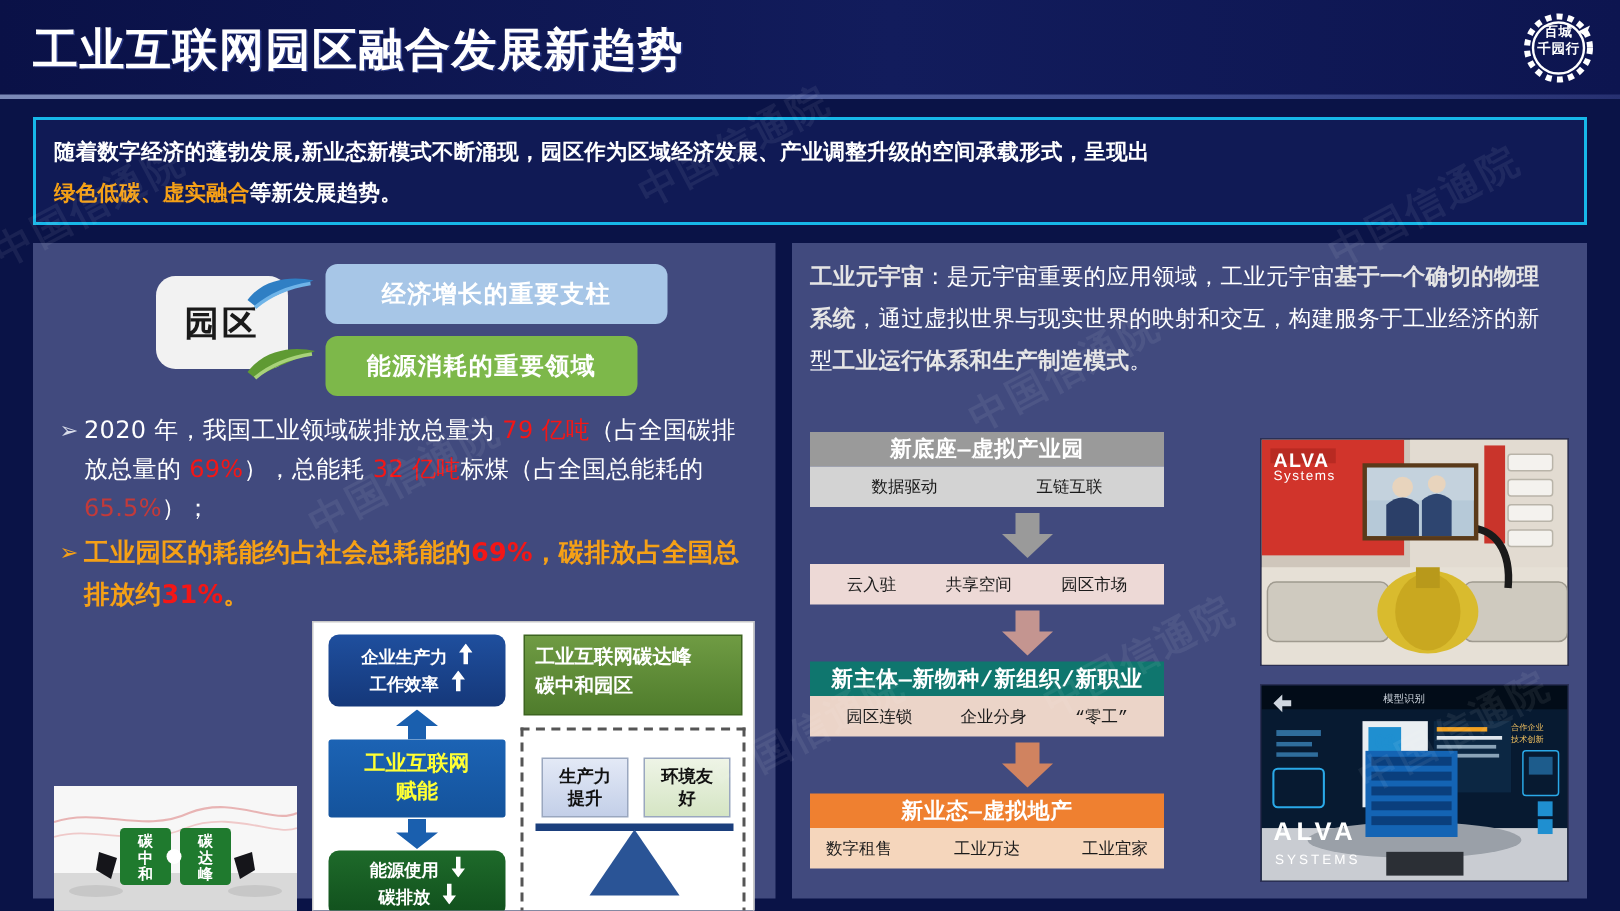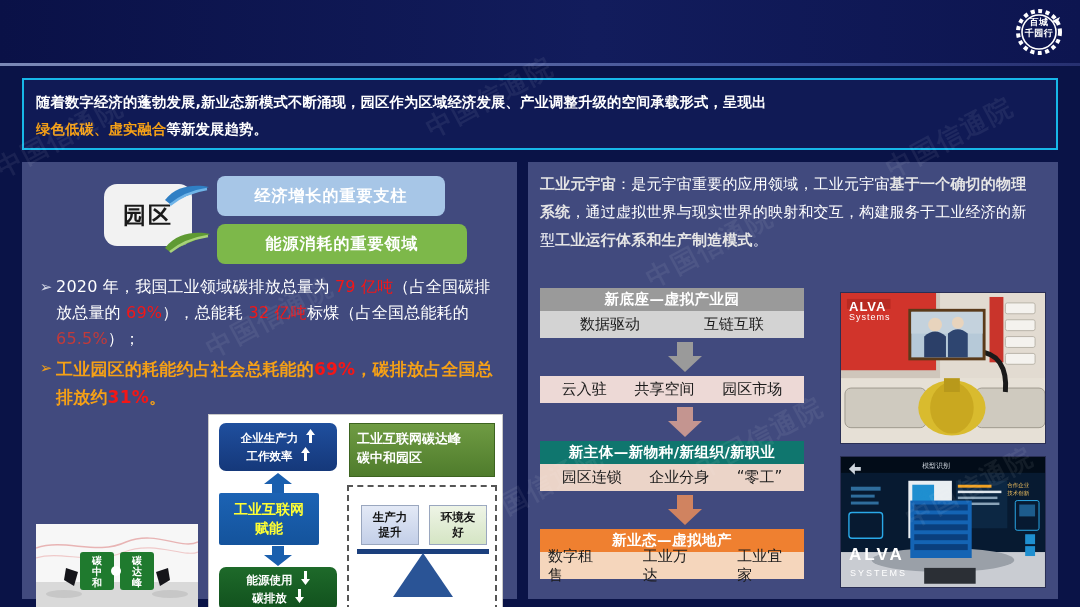--- a/index.html
+++ b/index.html
@@ -38,21 +38,21 @@
   #panel-left  { left:22px;  top:162px; width:495px; height:437px; }
   #panel-right { left:528px; top:162px; width:530px; height:437px; }
 
   
   #yq-box { position:absolute; left:82px; top:22px; width:88px; height:62px; background:#f2f2f2;
             border-radius:13px; display:flex; align-items:center; justify-content:center; }
   #yq-box span { font-size:23px; font-weight:700; color:#1a1a1a; letter-spacing:2px; }
   .tag { position:absolute; left:195px; height:40px; border-radius:8px; display:flex;
          align-items:center; justify-content:center; }
   #tag-blue  { top:14px; width:228px; background:#a7c6e7; }
-  #tag-green { top:62px; width:250px; background:#7db84a; }
+  #tag-green { top:62px; width:208px; background:#7db84a; }
   .tag span { font-size:16px; font-weight:700; color:#ffffff; letter-spacing:1px; }
   .leafb { position:absolute; left:140px; width:50px; height:26px; }
 
   
   #bullets { position:absolute; left:14px; top:112px; width:470px; }
   .bl { display:flex; margin-bottom:3px; }
   .chev { font-size:15px; line-height:26px; width:20px; flex:0 0 20px; text-align:center; }
   .chev.w { color:#d8dcea; }
   .chev.o { color:#f5a016; }
   .bltxt { font-size:16px; line-height:26px; color:#ffffff; letter-spacing:.2px; }
@@ -65,21 +65,21 @@
   #photo-co2 { position:absolute; left:14px; top:252px; width:162px; height:105px;
                background:linear-gradient(#4aa3e8 0%,#8fd0f5 48%,#cfe8a0 60%,#8fbd4a 100%); overflow:hidden; }
   #photo-tan { position:absolute; left:14px; top:362px; width:162px; height:92px;
                background:linear-gradient(#fdfdfd 0%,#f3f3f3 55%,#d9d9d9 100%); overflow:hidden; }
   #diagram   { position:absolute; left:186px; top:252px; width:295px; height:202px;
                background:#ffffff; border:1px solid #c8c8c8; }
 
   .dbox { position:absolute; border-radius:7px; display:flex; flex-direction:column;
           align-items:center; justify-content:center; }
   #d-top  { left:10px; top:8px;   width:118px; height:48px; background:linear-gradient(#1f4f9e,#15387a); }
-  #d-mid  { left:10px; top:78px;  width:100px; height:52px; background:linear-gradient(#1c63b4,#14539c); border-radius:2px; }
+  #d-mid  { left:10px; top:78px;  width:118px; height:52px; background:linear-gradient(#1c63b4,#14539c); border-radius:2px; }
   #d-bot  { left:10px; top:152px; width:118px; height:44px; background:linear-gradient(#1e6a2a,#11501d); }
   .dline  { font-size:11.5px; font-weight:700; color:#ffffff; line-height:16px; white-space:nowrap;
             display:flex; align-items:center; gap:8px; }
   #d-mid .dline { color:#ffff33; font-size:14px; line-height:19px; }
   #d-green { position:absolute; left:140px; top:8px; width:146px; height:54px;
              background:linear-gradient(#6f9b43,#4f7c2c); border:1px solid #3d6420; padding:5px 7px; }
   #d-green div { font-size:13px; font-weight:700; color:#ffffff; line-height:19px; }
   #d-dash { position:absolute; left:138px; top:70px; width:150px; height:126px;
             border:2px dashed #555; }
   .sbox { position:absolute; top:18px; width:58px; height:40px; border:1px solid #9aa7bf;
@@ -91,41 +91,42 @@
   #fulcrum { position:absolute; left:44px; top:66px; width:0; height:0;
              border-left:30px solid transparent; border-right:30px solid transparent;
              border-bottom:44px solid #2a5496; }
 
   
   #rtext { position:absolute; left:12px; top:8px; width:500px; }
   #rtext p { font-size:15px; line-height:28px; color:#ffffff; letter-spacing:.2px; }
   .ob { color:#e5e5e5; font-weight:700; }
 
   #flow { position:absolute; left:12px; top:126px; width:290px; }
-  .fitem { position:relative; width:264px; margin-bottom:0; }
+  .fitem { position:relative; width:236px; margin-bottom:0;font-family:Liberation Mono, monospace; }
   .fhead { height:23px; display:flex; align-items:center; justify-content:center;
            font-size:14.5px; font-weight:700; color:#ffffff; letter-spacing:.5px; }
   .fbody { height:27px; display:flex; align-items:center; justify-content:space-around;
-           font-size:15px; color:#1b1b1b; padding:0 8px; }
+           font-size:11px; color:#1b1b1b; padding:0 8px; }
   .farrow { width:34px; height:30px; margin:4px auto; position:relative; }
   .farrow .stem { position:absolute; left:9px; top:0; width:16px; height:16px; }
   .farrow .head { position:absolute; left:0; top:14px; width:0; height:0;
                   border-left:17px solid transparent; border-right:17px solid transparent; }
 
   #img-top { position:absolute; left:312px; top:130px; width:206px; height:152px;
              background:#6f6f72; overflow:hidden; border:1px solid #2a2f55; }
   #img-bot { position:absolute; left:312px; top:294px; width:206px; height:132px;
              background:#061527; overflow:hidden; border:1px solid #2a2f55; }
   .alva { position:absolute; font-family:"Liberation Sans",sans-serif; font-weight:700;
           color:#ffffff; letter-spacing:1px; }
 </style>
 </head>
 <body>
 
 <div id="header">
+  <div id="title">工业互联网园区融合发展新趋势</div>
   <div id="logo">
     <svg class="gear" viewBox="0 0 54 52">
       <g fill="none" stroke="#ffffff" stroke-width="1.6">
         <circle cx="27" cy="26" r="17"></circle>
         <circle cx="27" cy="26" r="21" stroke-dasharray="4 3.5" stroke-width="4"></circle>
       </g>
       <path d="M40 15 l8 -4 -3 7 z" fill="#ffffff"></path>
     </svg>
     <div class="ltxt">
       <div>百城</div>

